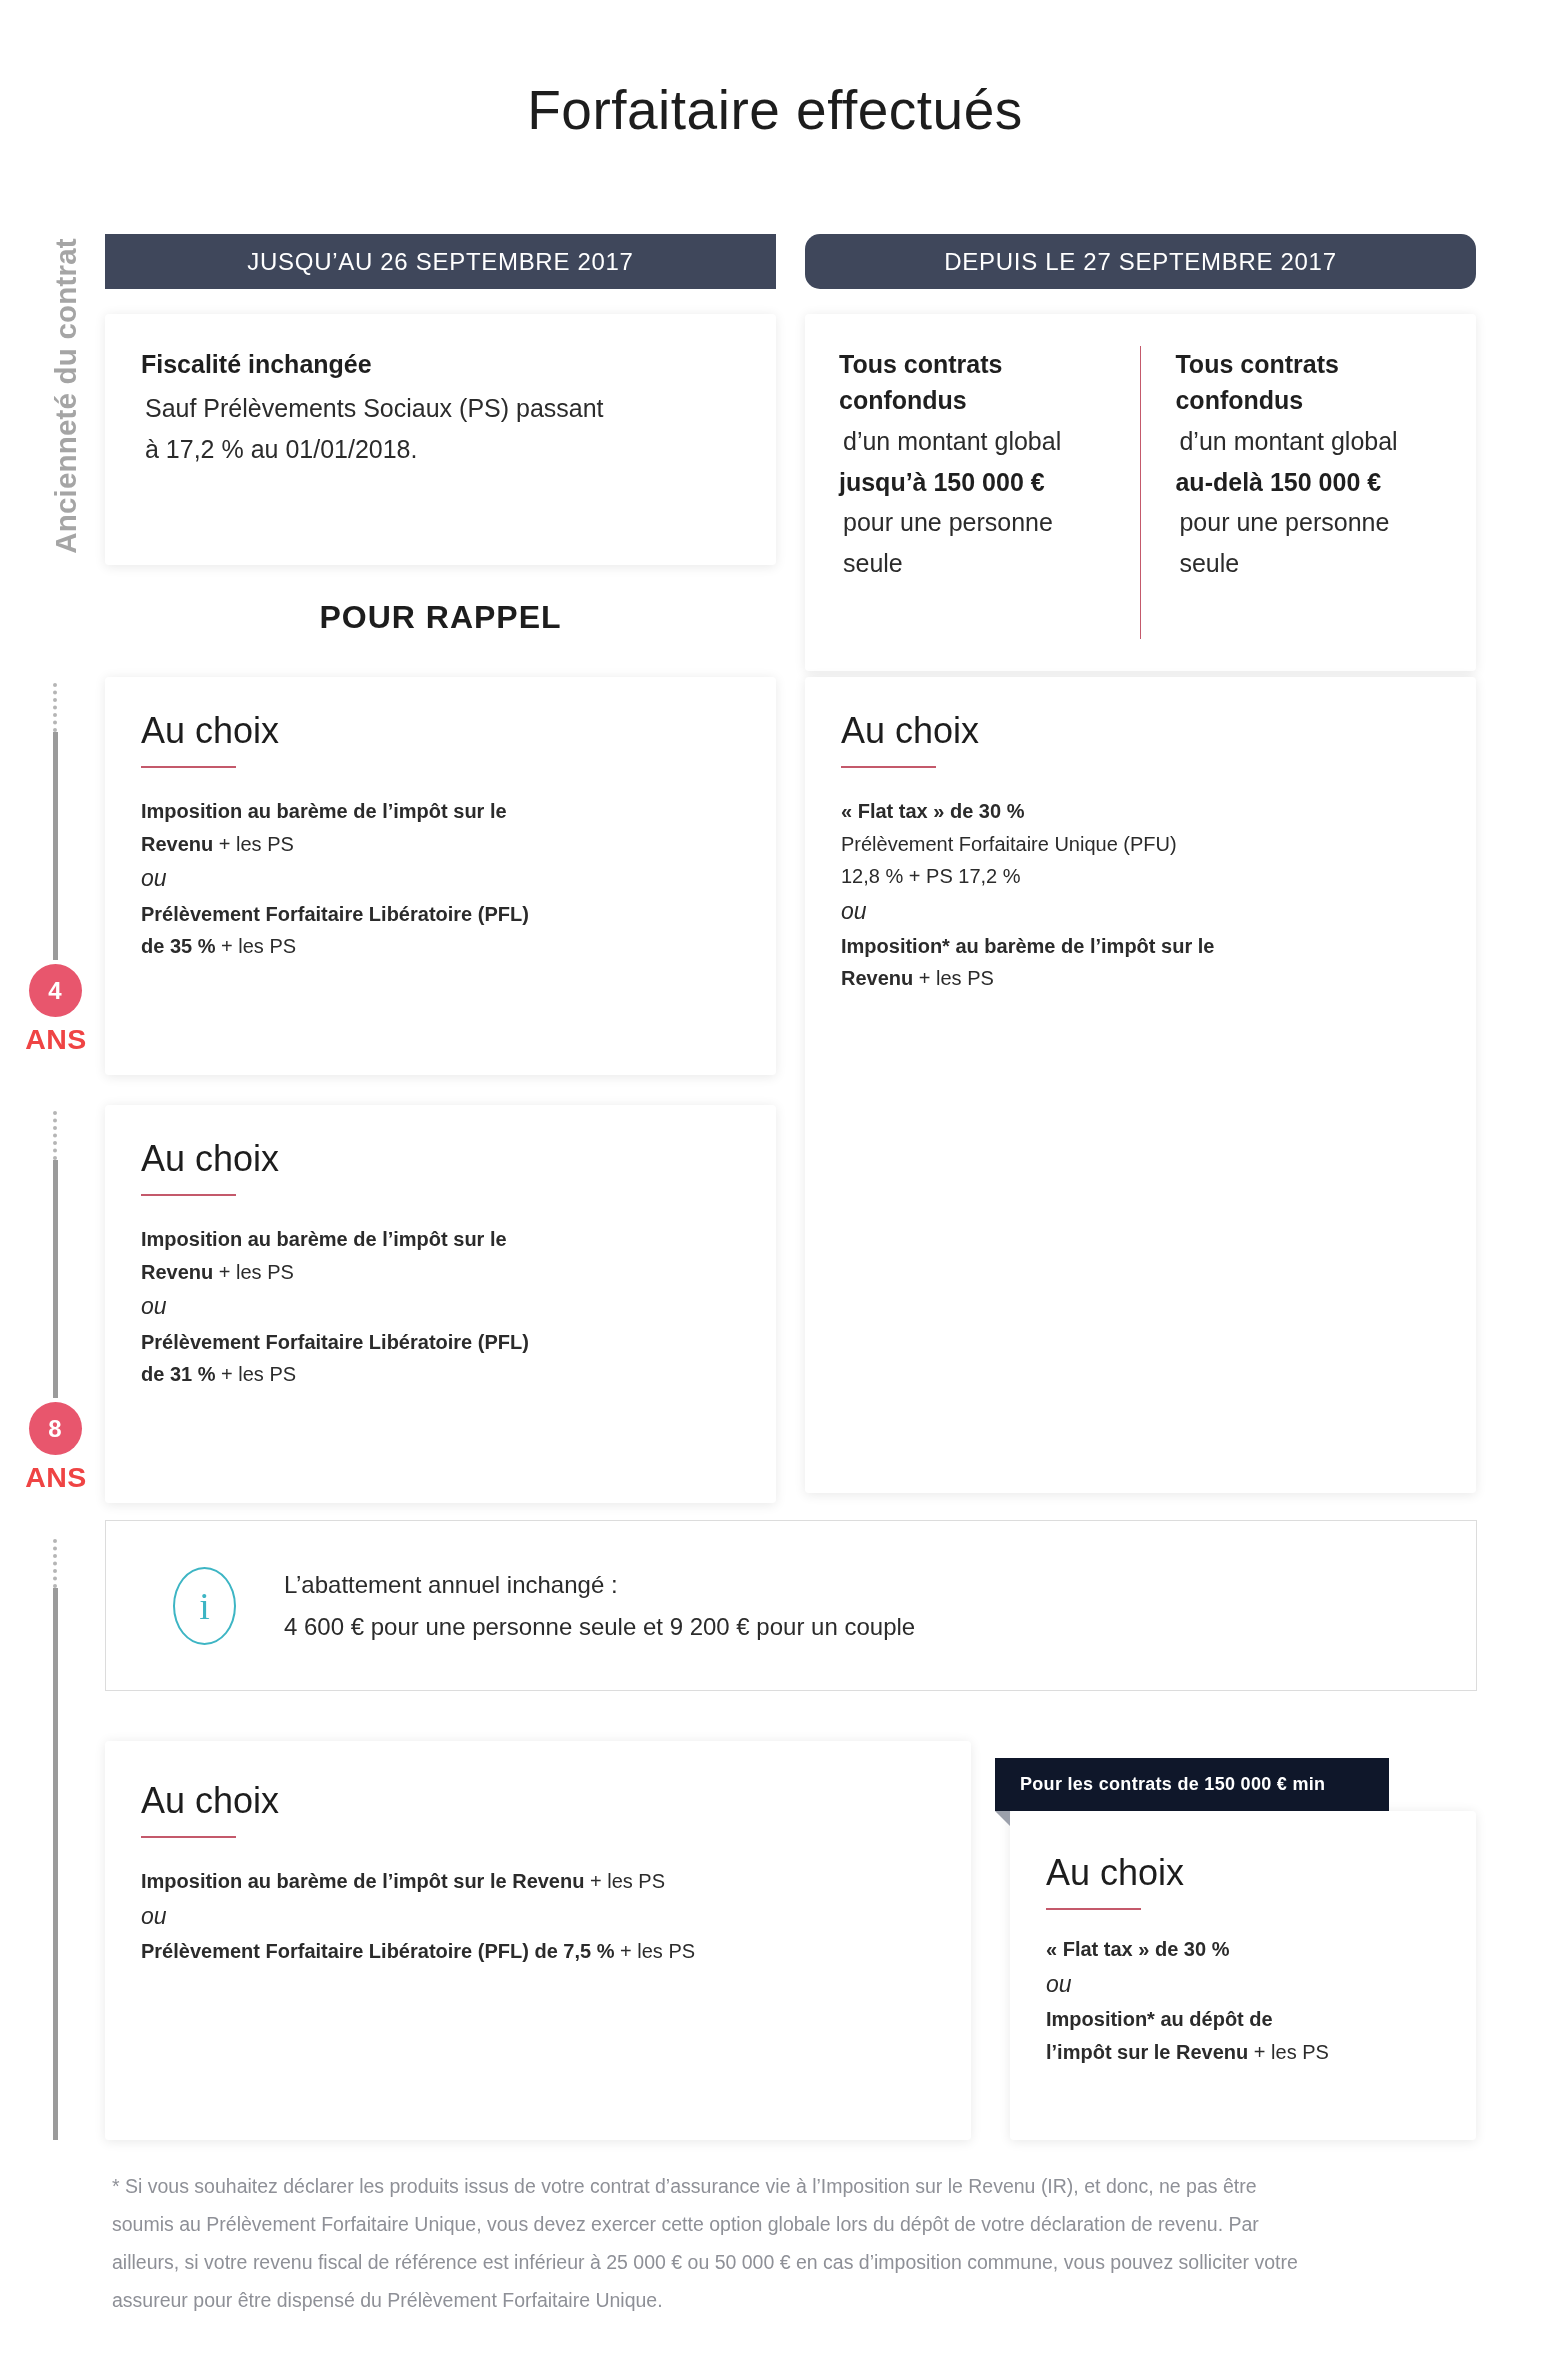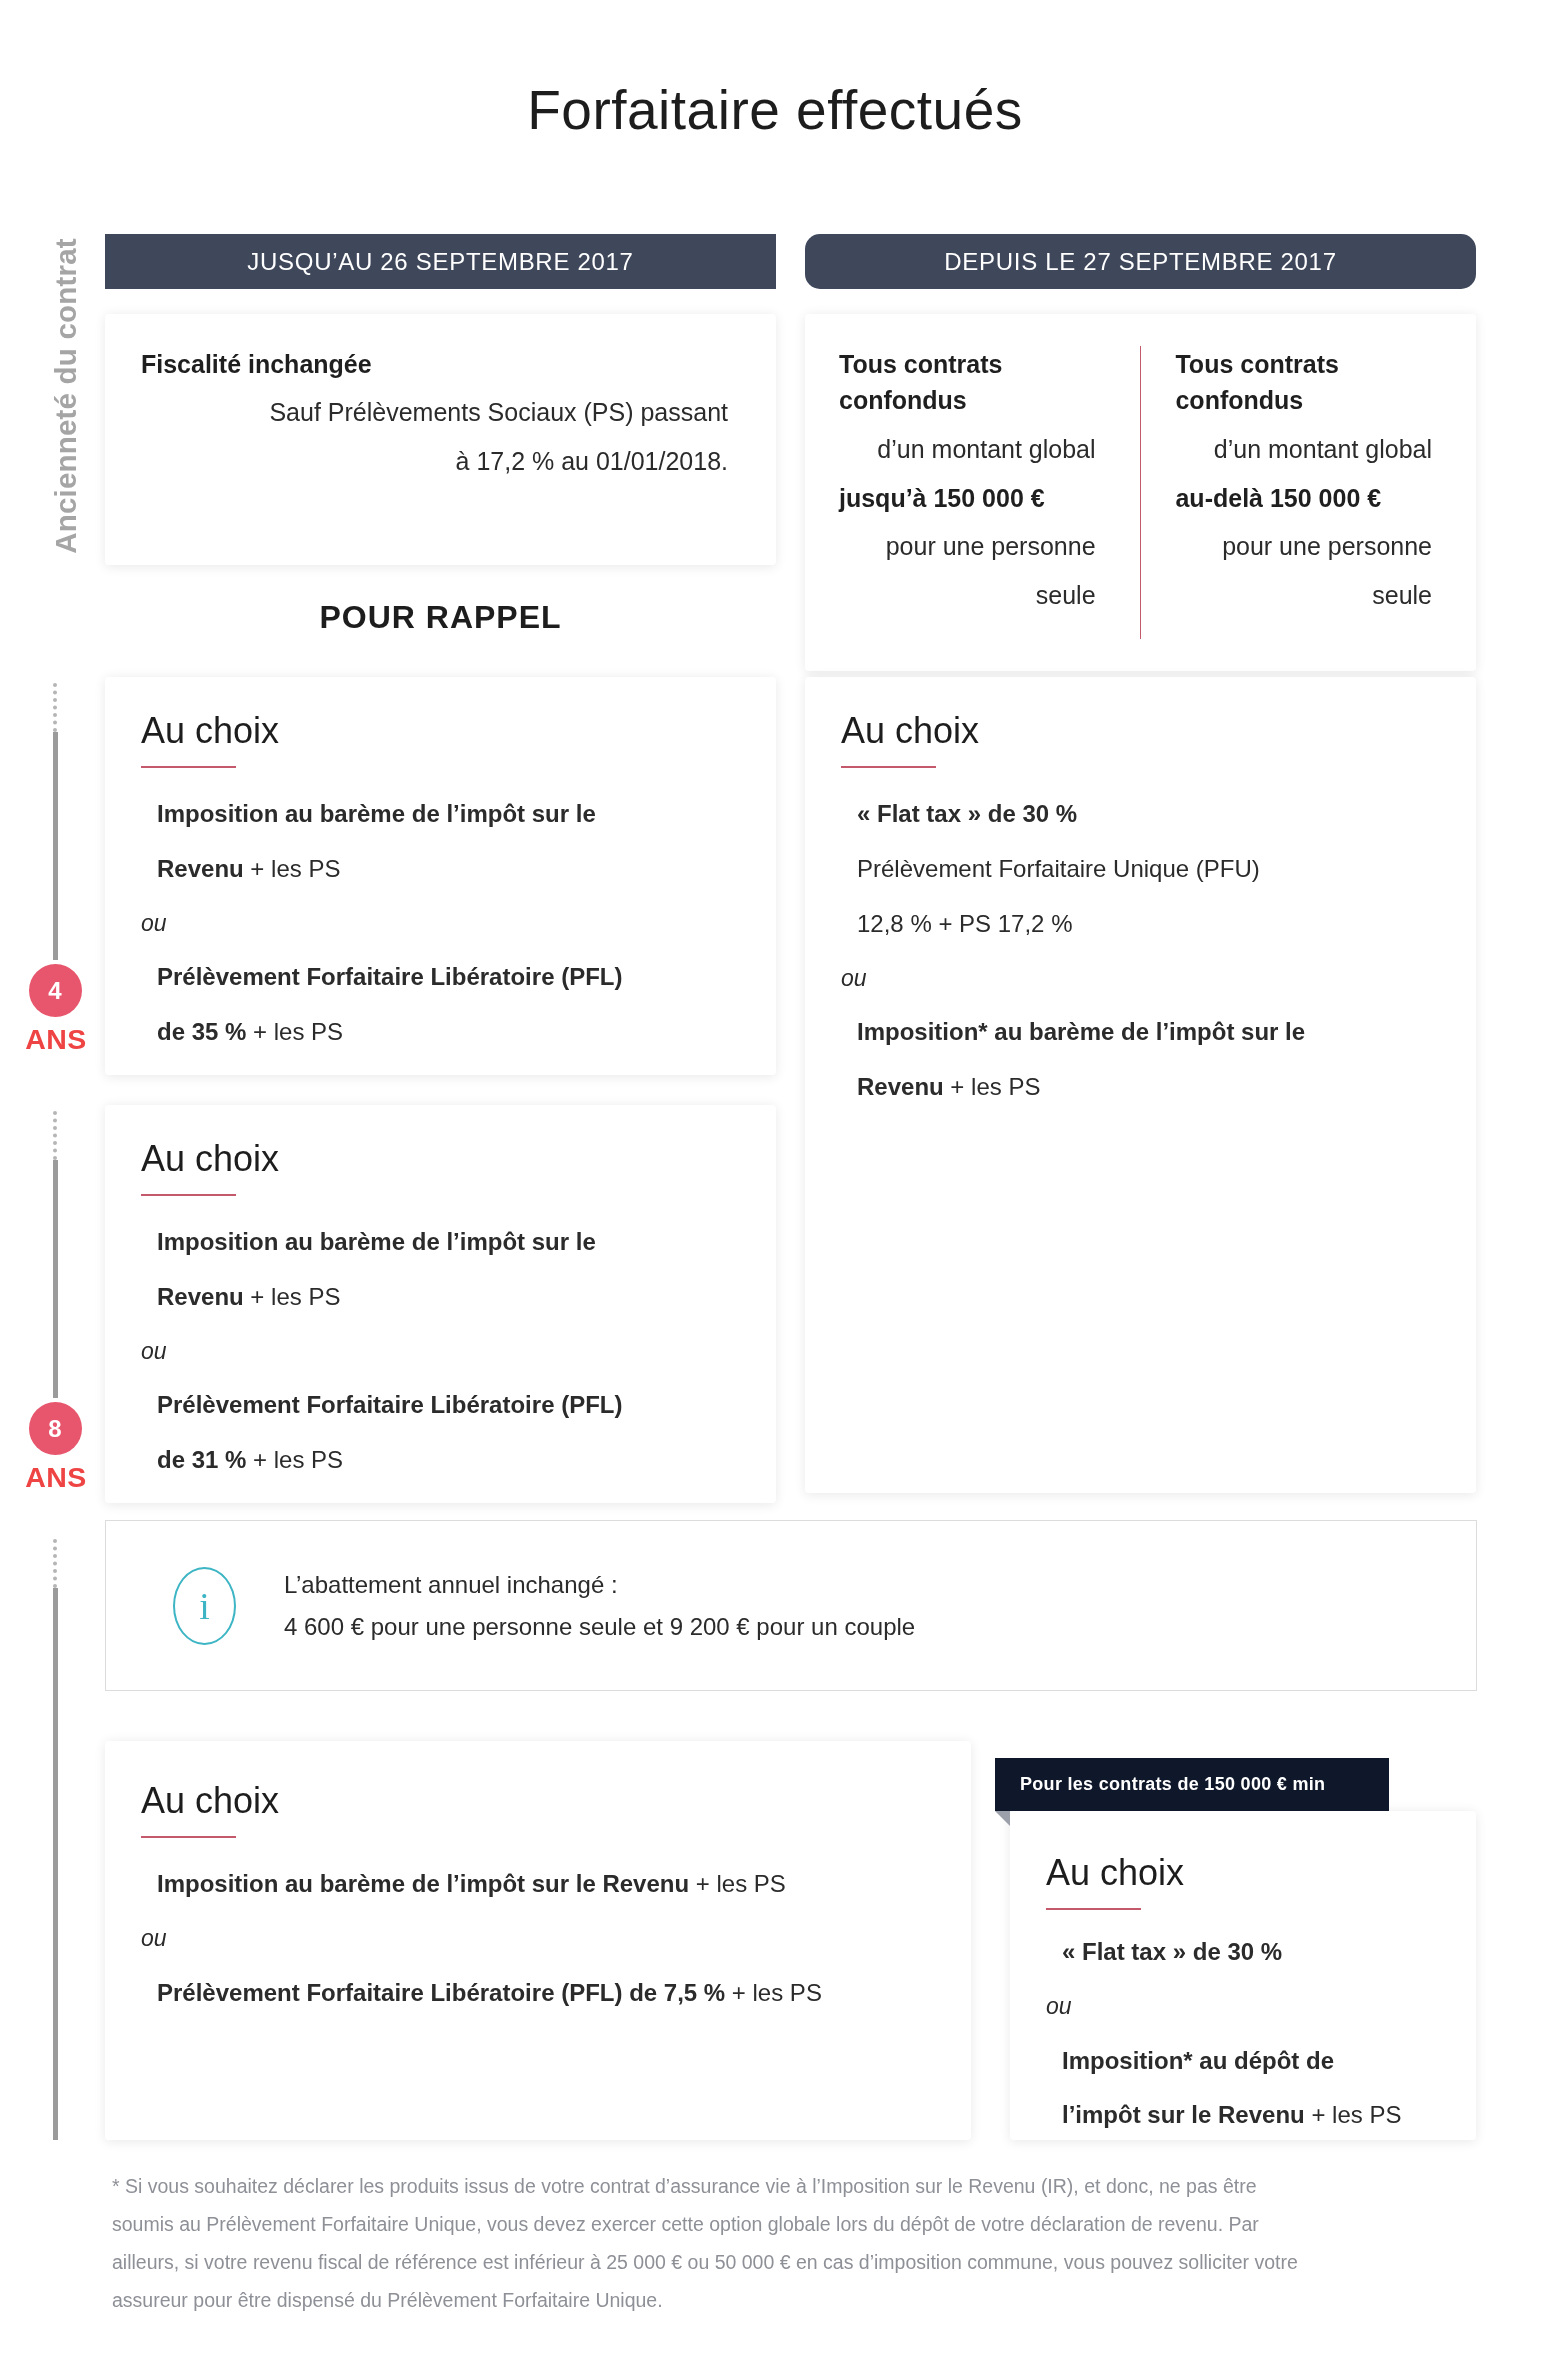--- a/index.html
+++ b/index.html
@@ -115,22 +115,21 @@
     font-weight: 700;
     color: #1f1f1f;
     line-height: 1.45;
     margin: 0 0 7.6px 0;
   }
   .lead-reg {
     font-size: 25px;
     font-weight: 400;
     color: #2b2b2b;
     line-height: 1.48;
-    margin: 12px;
-    text-align: right;
+    margin: 4px;
   }
 
   
   .pour-rappel {
     position: absolute;
     text-align: center;
     font-size: 32px;
     font-weight: 700;
     letter-spacing: 1px;
     color: #1d1d1d;
@@ -144,24 +143,24 @@
     margin: 0 0 15px 0;
     line-height: 1.1;
   }
   .accent-rule {
     width: 95px;
     height: 2.9px;
     background: #c4596b;
     margin: 0 0 27px 0;
   }
   .body-line {
-    font-size: 24px;
+    font-size: 20px;
     line-height: 1.62;
     color: #2b2b2b;
-    margin: 16px;
+    margin: 0;
   }
   .b { font-weight: 700; }
   .ou {
     font-style: italic;
     font-size: 23px;
     color: #2b2b2b;
     line-height: 1.62;
     margin: 0;
   }
 

